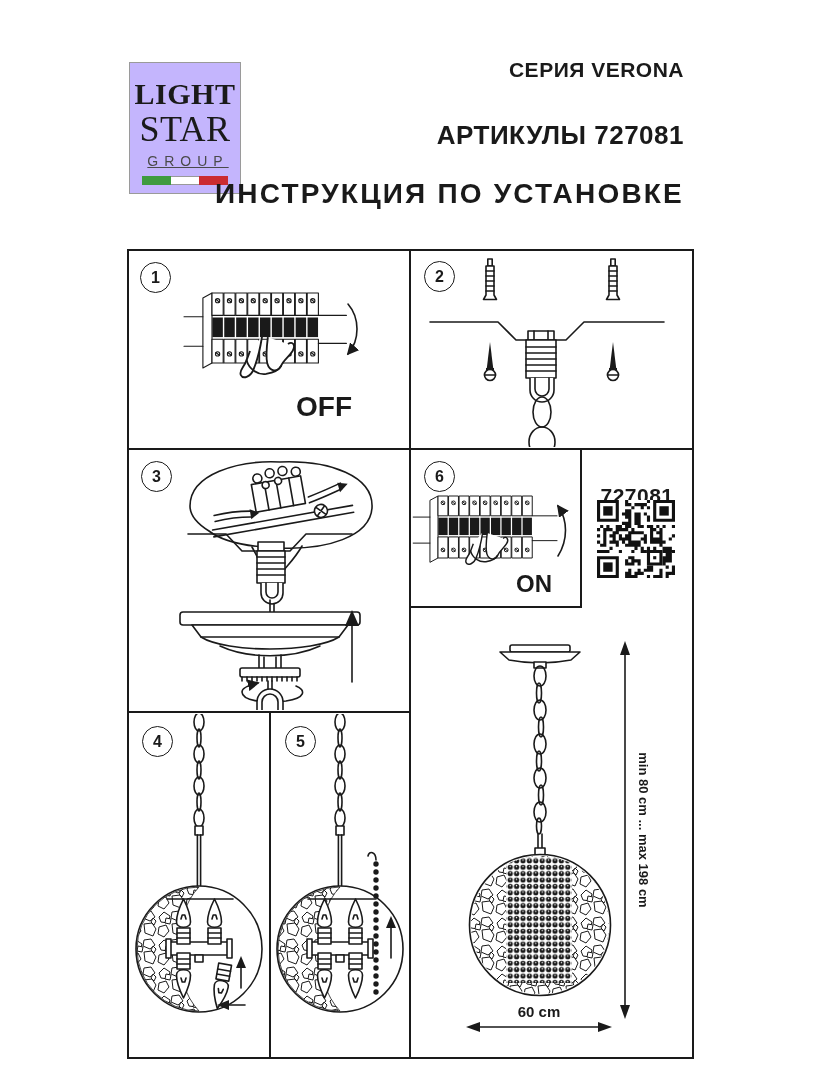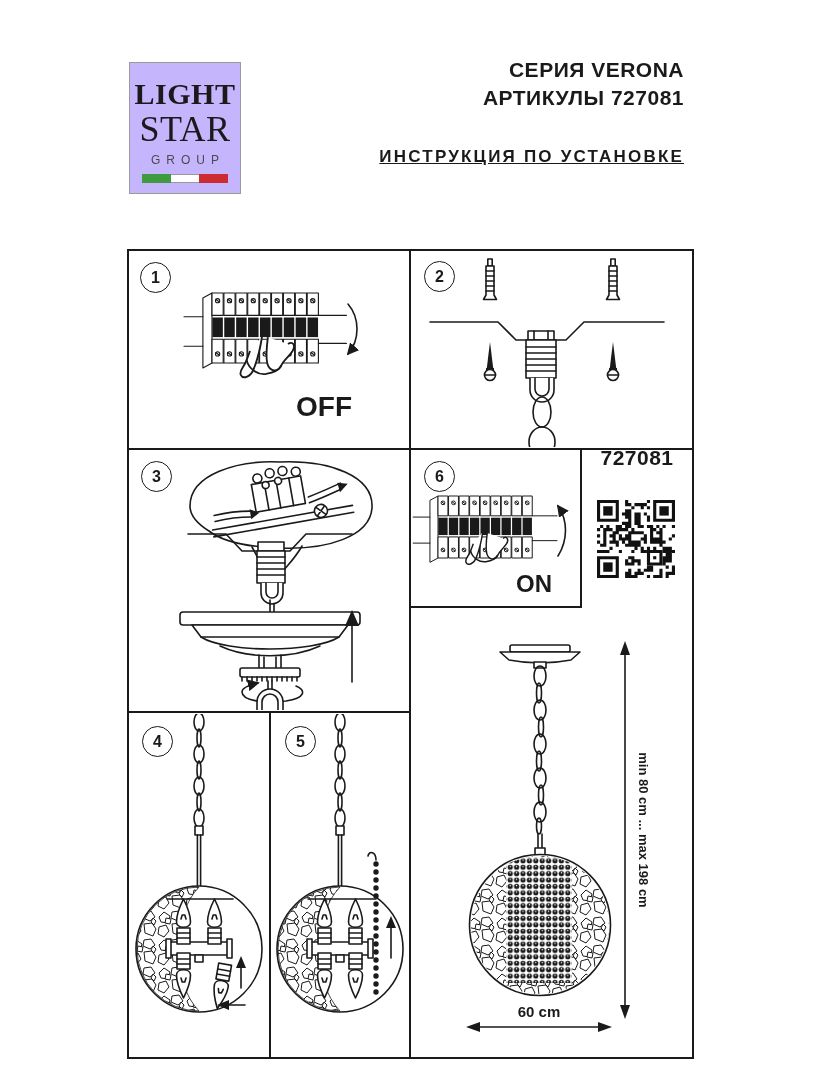--- a/index.html
+++ b/index.html
@@ -6,39 +6,39 @@
   .page{position:relative;width:826px;height:1087px;background:#fff;overflow:hidden;
         font-family:"Liberation Sans",sans-serif;color:#1a1a1a;}
   .abs{position:absolute;}
   .line{position:absolute;background:#1a1a1a;}
   
   .logo-box{position:absolute;left:129px;top:62px;width:112px;height:132px;
             border:1px solid #9a9a9a;display:flex;flex-direction:column;align-items:center;
             justify-content:flex-start;padding-top:16px;box-sizing:border-box;background:#c4b5fd;}
   .logo-light{font-family:"Liberation Serif",serif;font-weight:bold;font-size:30px;line-height:30px;letter-spacing:.5px;}
   .logo-star{font-family:"Liberation Serif",serif;font-weight:normal;font-size:36px;line-height:36px;letter-spacing:.5px;margin-top:2px;}
-  .logo-group{font-size:12px;letter-spacing:6px;color:#4a4a4a;margin-top:6px;margin-left:6px;}
+  .logo-group{font-size:14px;letter-spacing:6px;color:#4a4a4a;margin-top:6px;margin-left:6px;text-decoration:underline;}
   .flag{display:flex;width:86px;height:9px;margin-top:7px;}
   .flag .g{flex:1;background:#3f9b3f;}
   .flag .w{flex:1;background:#ffffff;border-top:1px solid #999;border-bottom:1px solid #999;box-sizing:border-box;}
   .flag .r{flex:1;background:#cb2b31;}
   .hdr{position:absolute;right:142px;top:56px;text-align:right;font-weight:bold;}
   .hdr .l1{font-size:21px;line-height:28px;letter-spacing:.5px;}
-  .hdr .l2{font-size:21px;line-height:28px;letter-spacing:.5px;}
-  .hdr .t{font-size:17px;line-height:25px;letter-spacing:2.2px;text-decoration:underline;}
+  .hdr .l2{font-size:26px;line-height:28px;letter-spacing:.5px;margin-top:37px;}
+  .hdr .t{font-size:28px;line-height:25px;letter-spacing:2.2px;}
   .hdr .gap{height:32px;}
   
   .frame{position:absolute;left:127px;top:249px;width:567px;height:810px;
          border:2px solid #1a1a1a;box-sizing:border-box;}
   .p6box{position:absolute;left:409px;top:448px;width:173px;height:160px;
          border:2px solid #1a1a1a;box-sizing:border-box;}
   .step-circle{position:absolute;width:29px;height:29px;border:1.8px solid #1a1a1a;border-radius:50%;
          background:#fff;display:flex;align-items:center;justify-content:center;
          font-size:16px;font-weight:bold;z-index:5;}
-  .artnum{position:absolute;left:592px;top:446px;width:90px;text-align:center;
+  .artnum{position:absolute;left:592px;top:484px;width:90px;text-align:center;
           font-size:21px;font-weight:bold;letter-spacing:.5px;}
   
   .d{stroke:#1a1a1a;fill:none;stroke-width:1.6;stroke-linecap:round;stroke-linejoin:round;}
   .df{fill:#fff;stroke:#1a1a1a;stroke-width:1.6;stroke-linejoin:round;}
   .ink{fill:#1a1a1a;stroke:none;}
   text.lbl{font-family:"Liberation Sans",sans-serif;font-weight:bold;fill:#1a1a1a;}
 </style>
 </head>
 <body>
 

